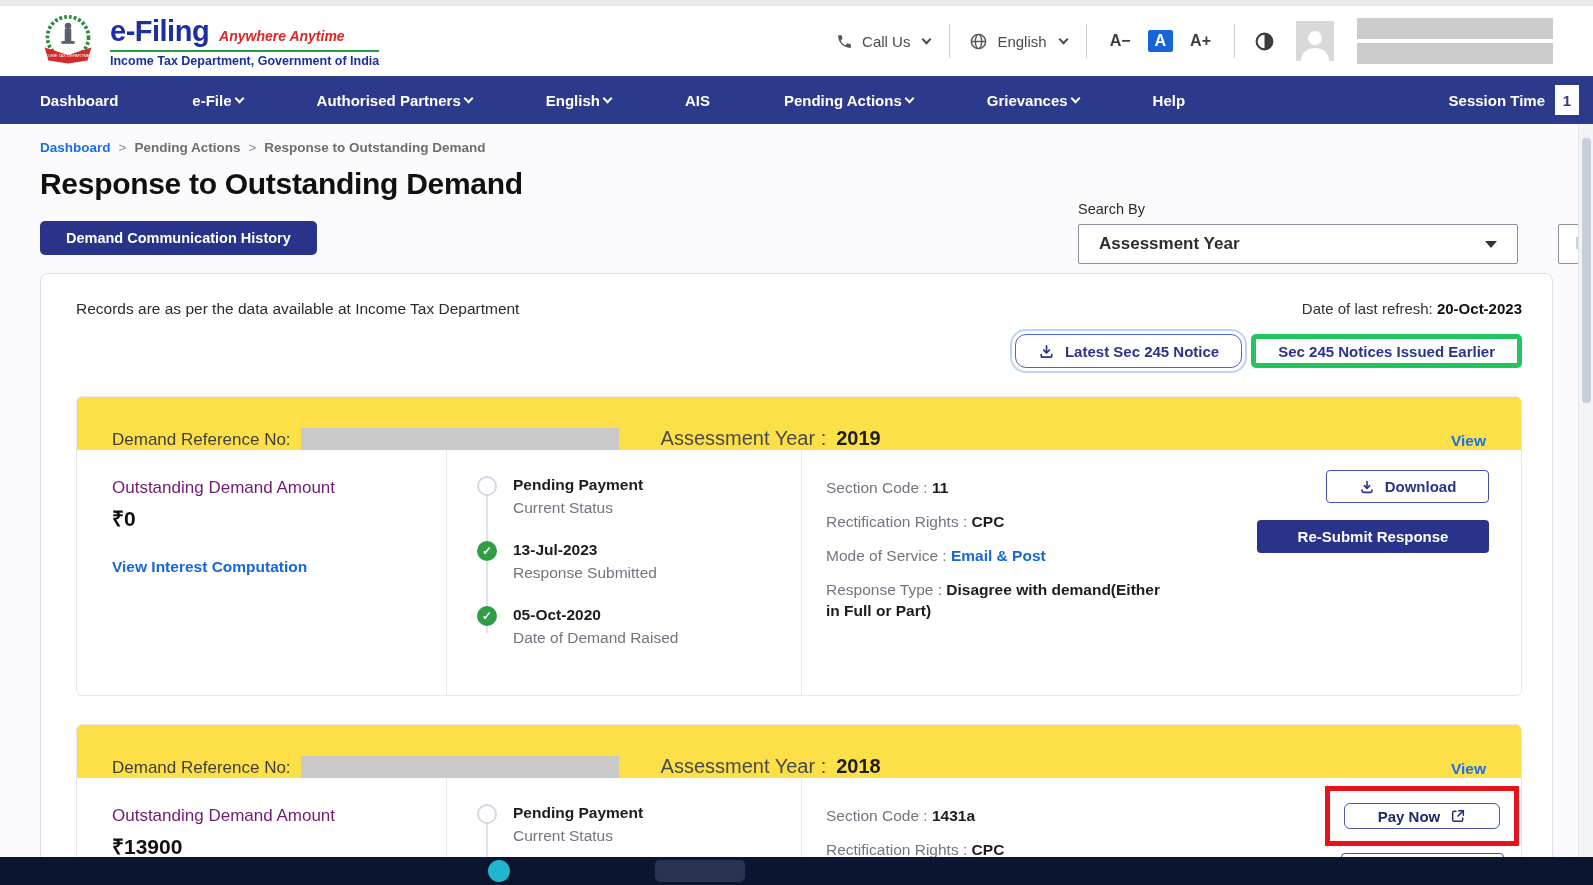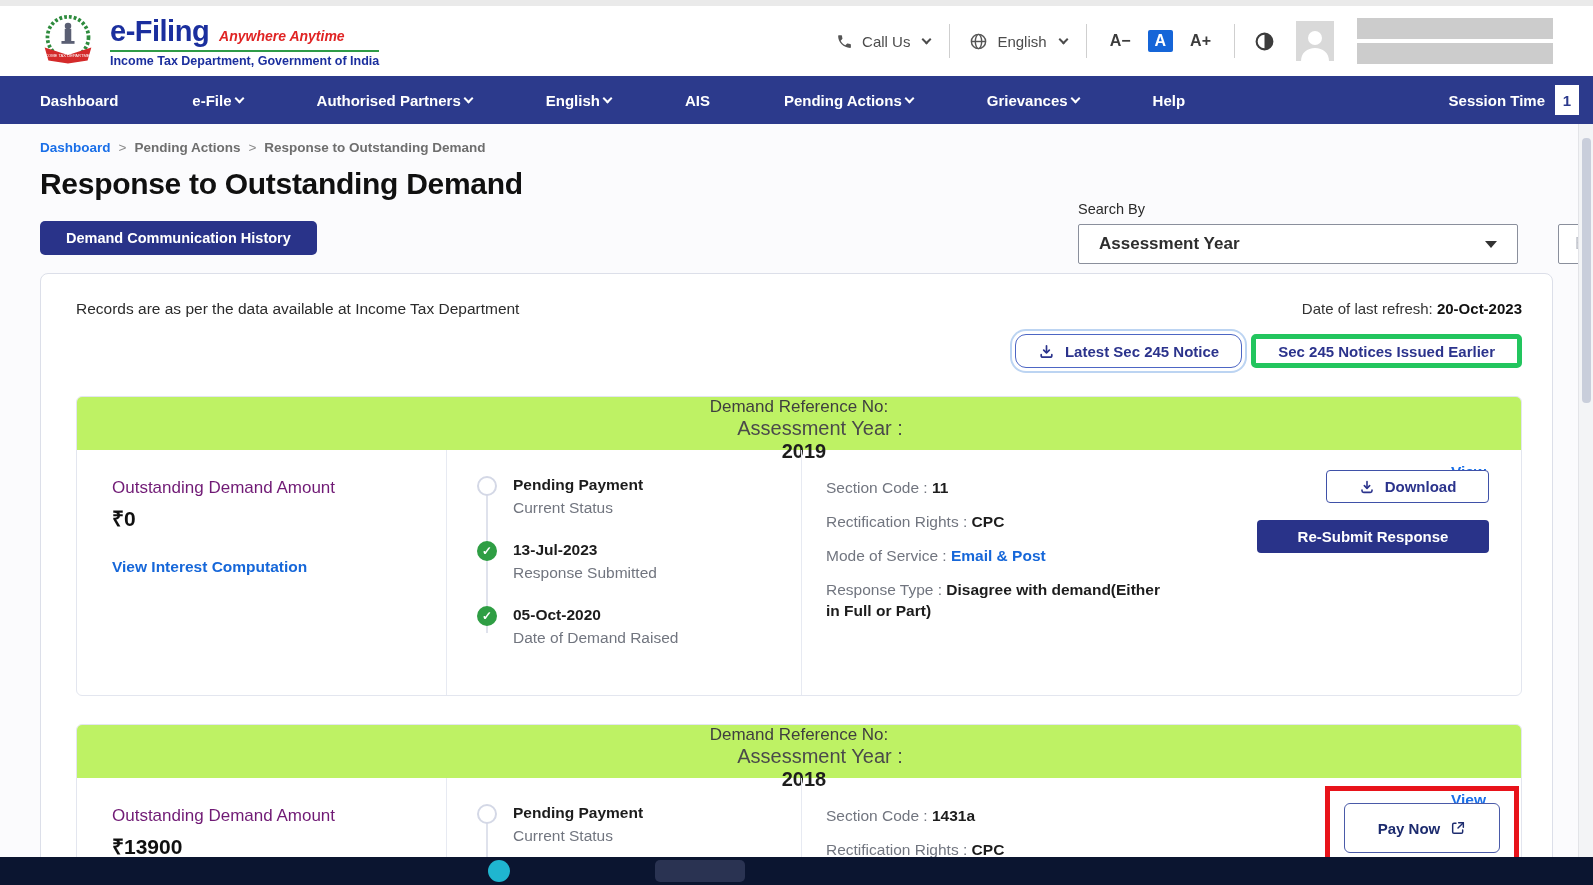--- a/index.html
+++ b/index.html
@@ -54,21 +54,21 @@
   .records-row { display:flex; align-items:baseline; }
   .records-note { font-size:15.5px; color:#2b2b2b; }
   .refresh { margin-left:auto; font-size:15px; color:#333; }
   .refresh b { color:#111; }
   .notice-btn-row { display:flex; justify-content:flex-end; gap:9px; margin-top:16px; }
   .btn-outline { background:#fff; border:5px solid #22c55e; color:#2b338c; font-family:inherit; font-size:15px; font-weight:bold; height:34px; padding:0 22px; border-radius:5px; display:flex; align-items:center; gap:10px; cursor:pointer; }
   .btn-outline.focus-ring { border:1px solid #4d66c4; box-shadow:0 0 0 3px #ffffff, 0 0 0 5px #bcd4f2; border-radius:11px; }
 
   
   .demand-card { border:1px solid #e3e6ef; border-radius:6px; margin-top:28px; overflow:hidden; }
-  .demand-head { background:#bef264; height:53px; display:flex; align-items:center; padding:0 35px;flex-direction:column; }
+  .demand-head { background:#fde047; height:53px; display:flex; align-items:flex-end; padding:0 35px; }
   .ref-label { font-size:17px; color:#3f3f3f; }
   .ref-redact { width:318px; height:22px; background:#c9c9c9; margin-left:10px; }
   .ay-label { font-size:20px; color:#4a4a4a; margin-left:42px; }
   .ay-year { font-size:20px; font-weight:bold; color:#1d1d1d; margin-left:10px; }
   .view-link { margin-left:auto; font-size:15.5px; font-weight:bold; color:#1a6fe8; cursor:pointer; }
   .demand-body { display:flex; }
   .col-amount { width:370px; padding:28px 20px 24px 35px; border-right:1px solid #e7eaf2; }
   .amt-label { font-size:17px; color:#701a75; }
   .amt-value { font-size:21px; font-weight:bold; color:#101010; margin-top:6px; }
   .interest-link { display:inline-block; margin-top:26px; font-size:15.5px; font-weight:bold; color:#1667d9; cursor:pointer; }
@@ -82,21 +82,21 @@
   .tl-sub { font-size:15.5px; color:#71757f; margin-top:5px; }
   .col-details { flex:1; padding:28px 10px 20px 24px; }
   .detail-row { font-size:15.5px; margin-bottom:13px; max-width:335px; line-height:1.35; }
   .detail-label { color:#71757f; }
   .detail-value { font-weight:bold; color:#1c1c1c; }
   .detail-value.blue { color:#1667d9;text-align:right; }
   .col-actions { width:295px; padding:20px 32px 16px 0; display:flex; flex-direction:column; align-items:flex-end; }
   .dl-btn { width:163px; height:33px; justify-content:center; border:1px solid #3f51a8; border-radius:4px; }
   .resubmit-btn { margin-top:17px; width:232px; height:33px; background:#293389; color:#fff; border:none; border-radius:4px; font-family:inherit; font-size:15px; font-weight:bold; cursor:pointer; }
   .paynow-redbox { border:5px solid #e8131a; padding:12px 14px; margin-right:-16px; }
-  .paynow-btn { width:156px; height:50px; justify-content:center; border:1px solid #4a5aa8; border-radius:6px; color:#1c2b6e; }
+  .paynow-btn { width:156px; height:26px; justify-content:center; border:1px solid #4a5aa8; border-radius:6px; color:#1c2b6e; }
   .col-actions .dl-btn.below { margin-top:7px; margin-right:-1px; }
 
   
   .scrollbar { position:absolute; right:0; top:124px; width:15px; height:733px; background:#f3f4f6; border-left:1px solid #e3e4e8; }
   .scroll-thumb { position:absolute; left:3px; top:14px; width:9px; height:265px; background:#c9cedb; border-radius:4px; }
   .taskbar { position:absolute; left:0; bottom:0; width:100%; height:28px; background:#0b1530; z-index:50; }
   .tb-dot { position:absolute; left:488px; top:3px; width:22px; height:22px; border-radius:50%; background:#1fb6d0; }
   .tb-app { position:absolute; left:655px; top:3px; width:90px; height:22px; background:#2a3352; border-radius:5px; }
 
   svg { display:block; }

